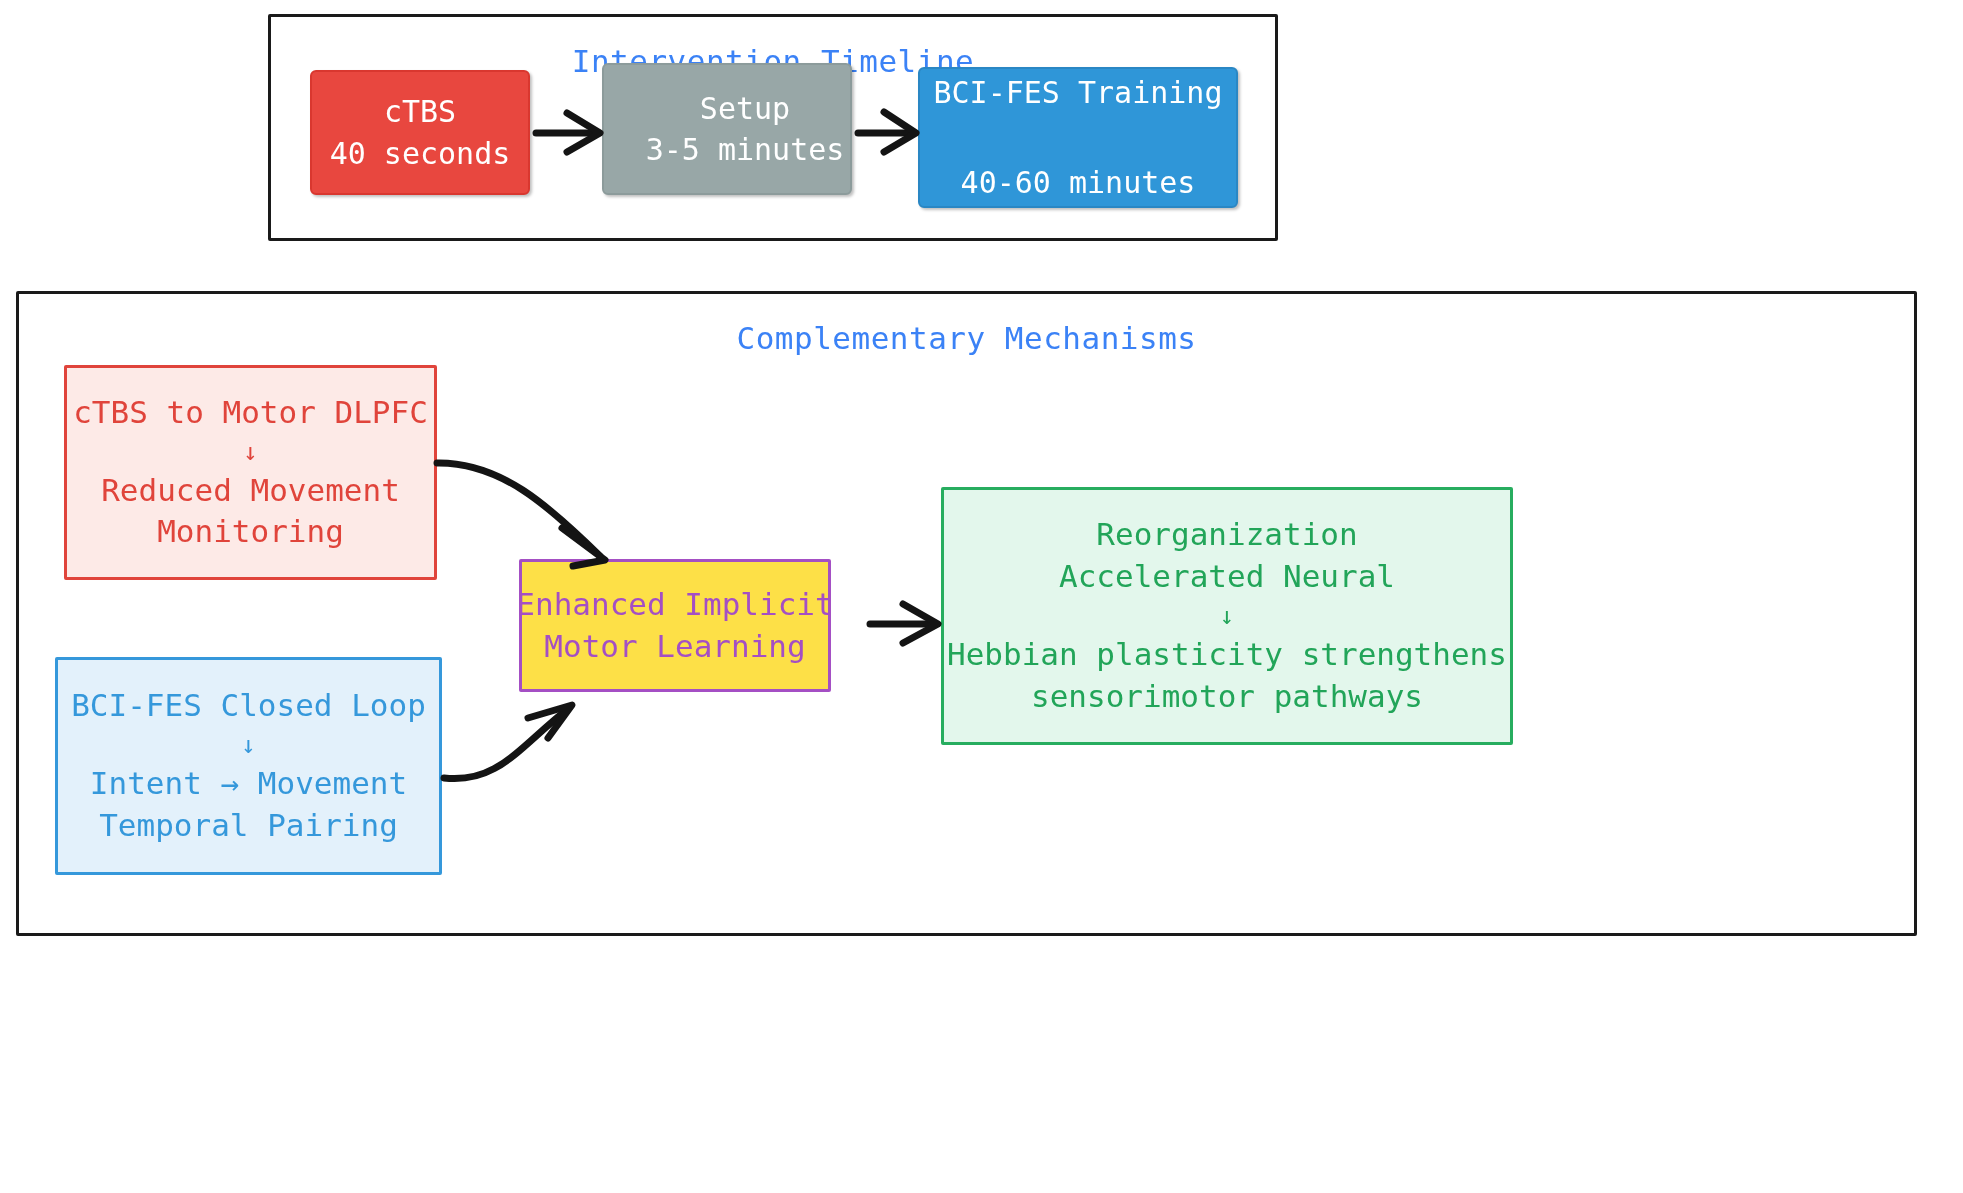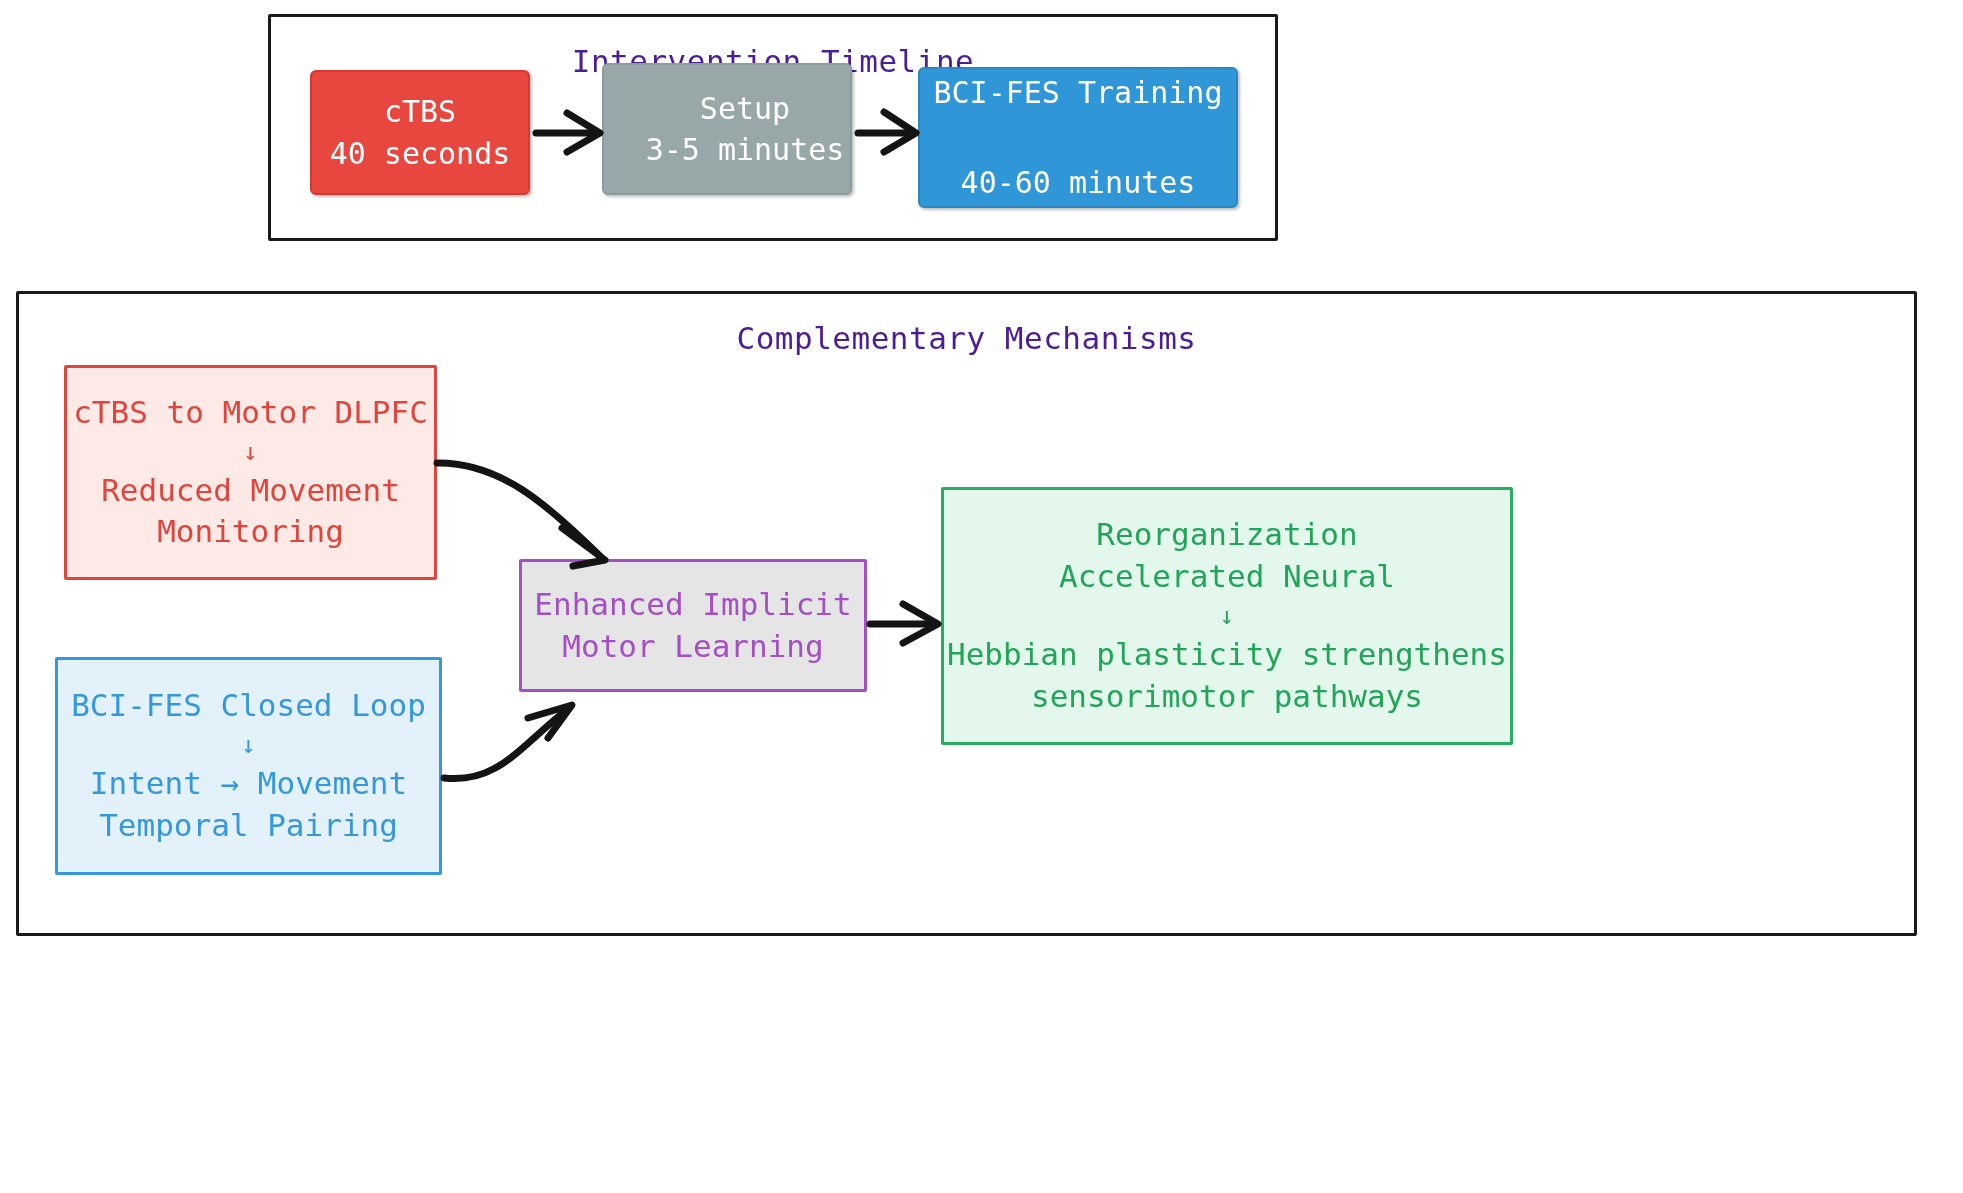--- a/index.html
+++ b/index.html
@@ -29,21 +29,21 @@
     background: #ffffff;
     box-sizing: border-box;
   }
 
   .frame-title {
     position: absolute;
     width: 100%;
     text-align: center;
     font-family: "DejaVu Sans Mono", "Liberation Mono", monospace;
     font-size: 31px;
-    color: #4c1d95;
+    color: #3b82f6;
     letter-spacing: 0.5px;
     white-space: nowrap;
   }
 
   
   #timeline-frame {
     left: 268px;
     top: 14px;
     width: 1010px;
     height: 227px;
@@ -138,23 +138,23 @@
     top: 657px;
     width: 387px;
     height: 218px;
     background: #e3f1fb;
     border: 3px solid #3598db;
     color: #3598db;
   }
   #node-implicit {
     left: 519px;
     top: 559px;
-    width: 348px;
+    width: 312px;
     height: 133px;
-    background: #e5e5e5;
+    background: #fde047;
     border: 3px solid #a44fc4;
     color: #a44fc4;
   }
   #node-accel {
     left: 941px;
     top: 487px;
     width: 572px;
     height: 258px;
     background: #e3f7ec;
     border: 3px solid #27ad5f;

